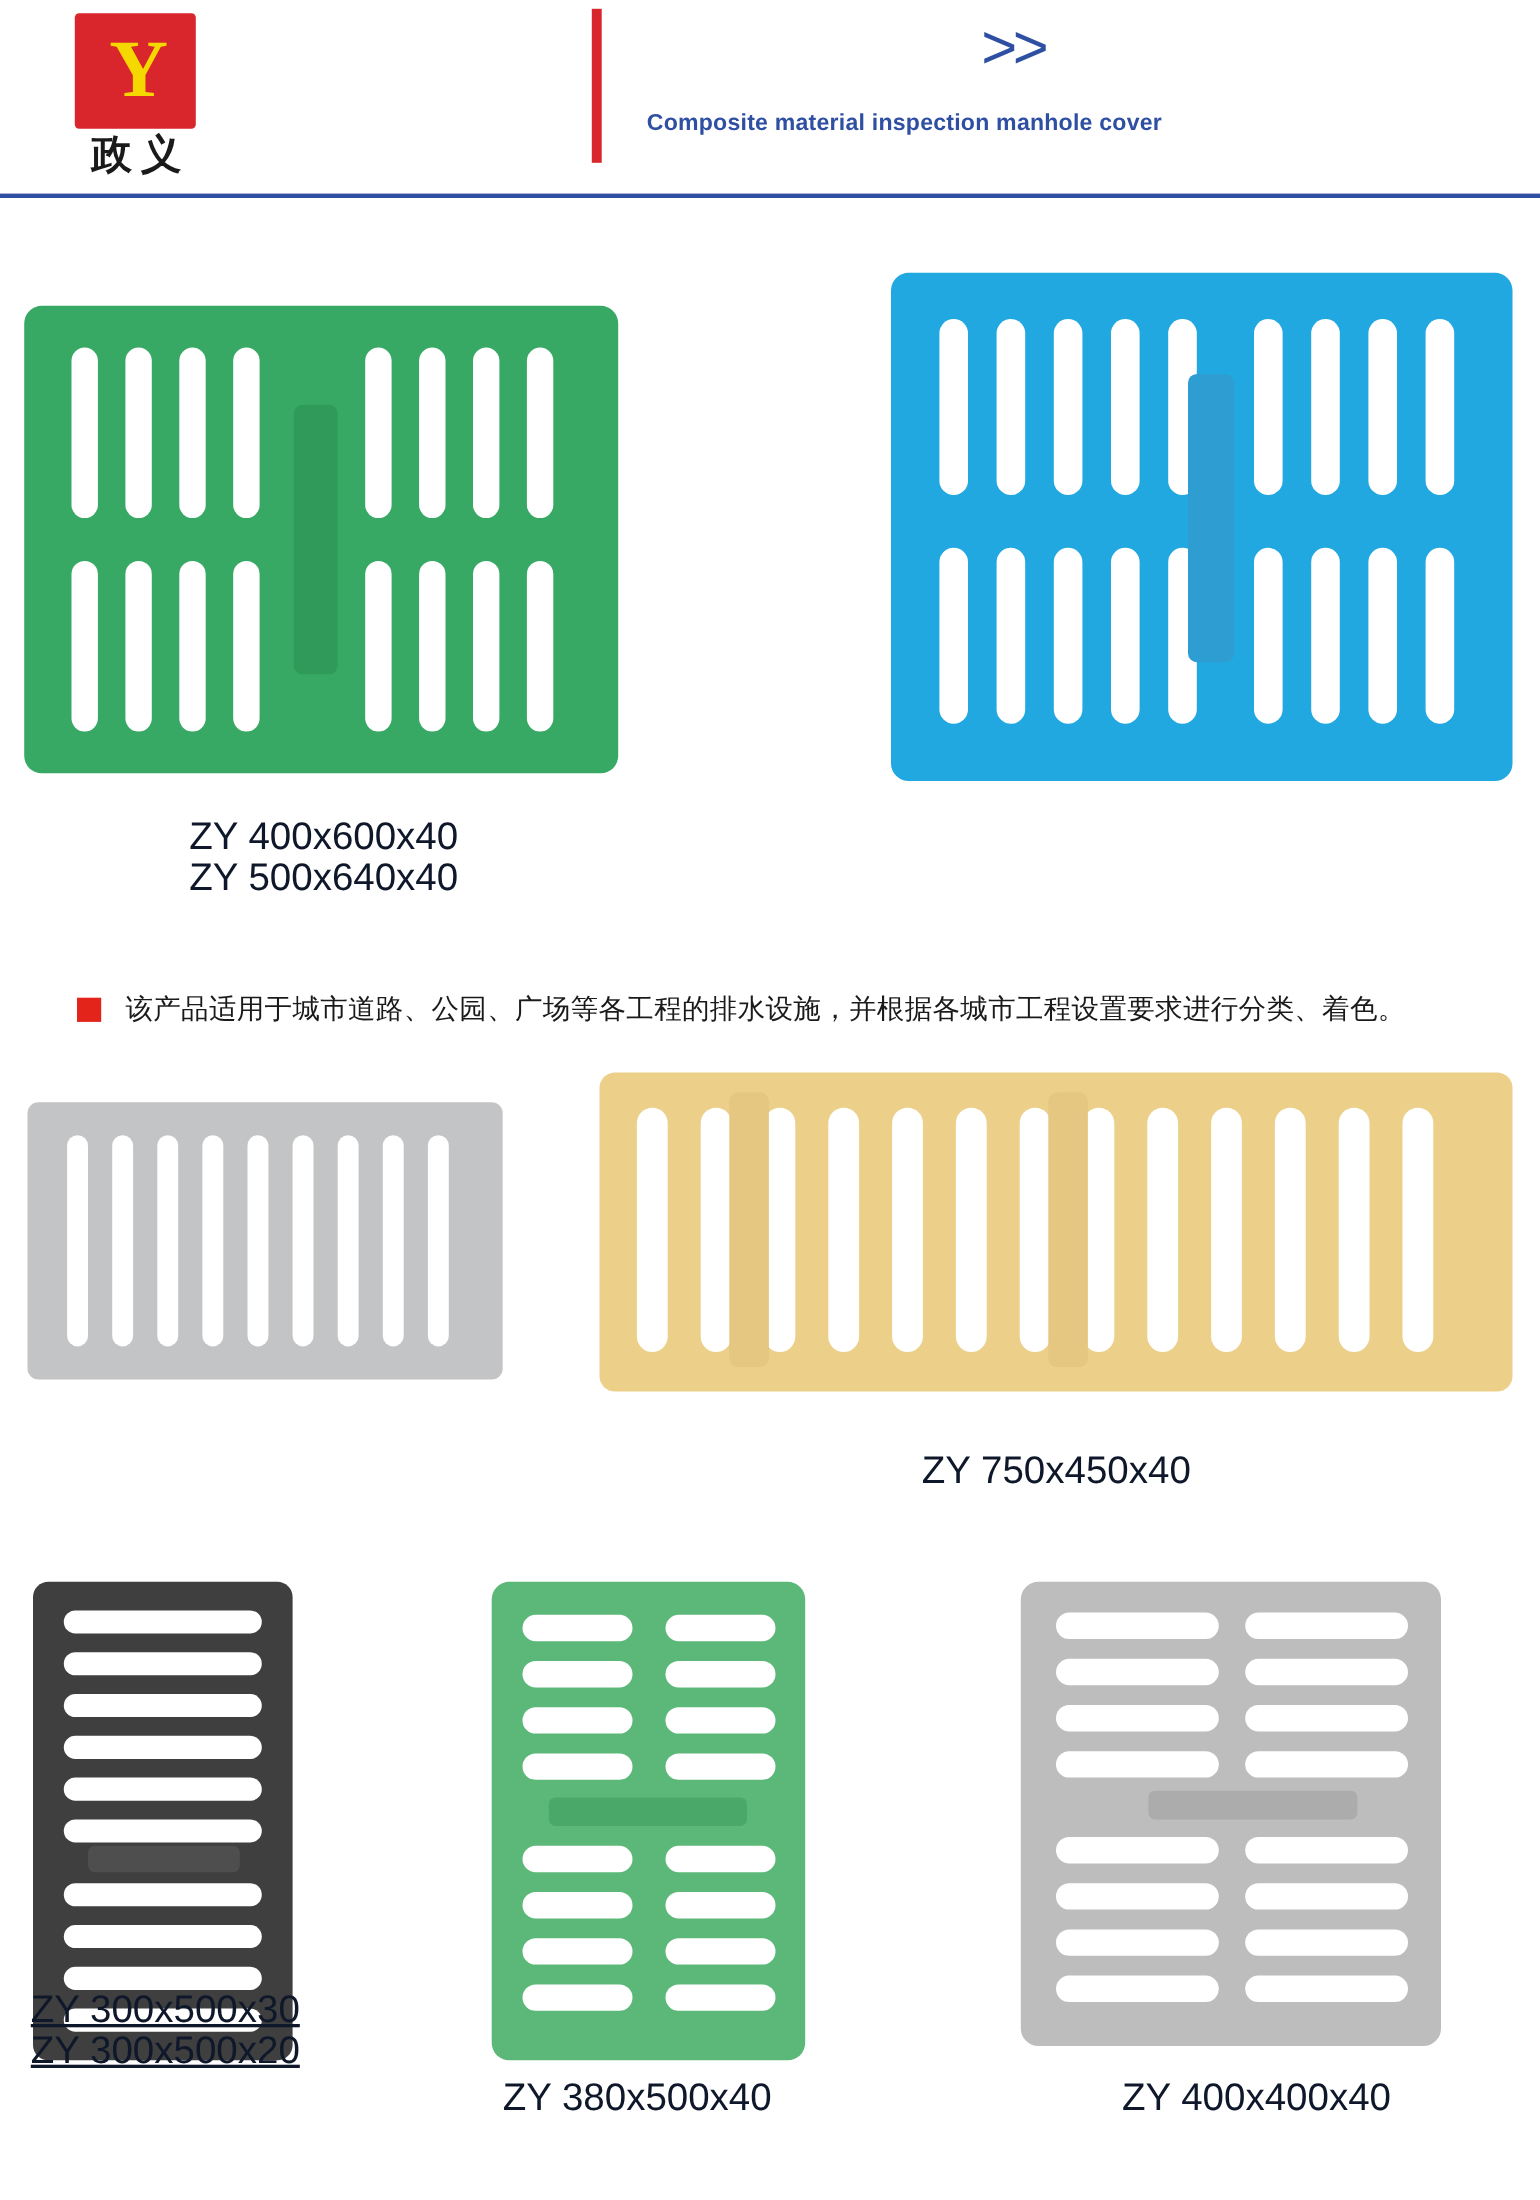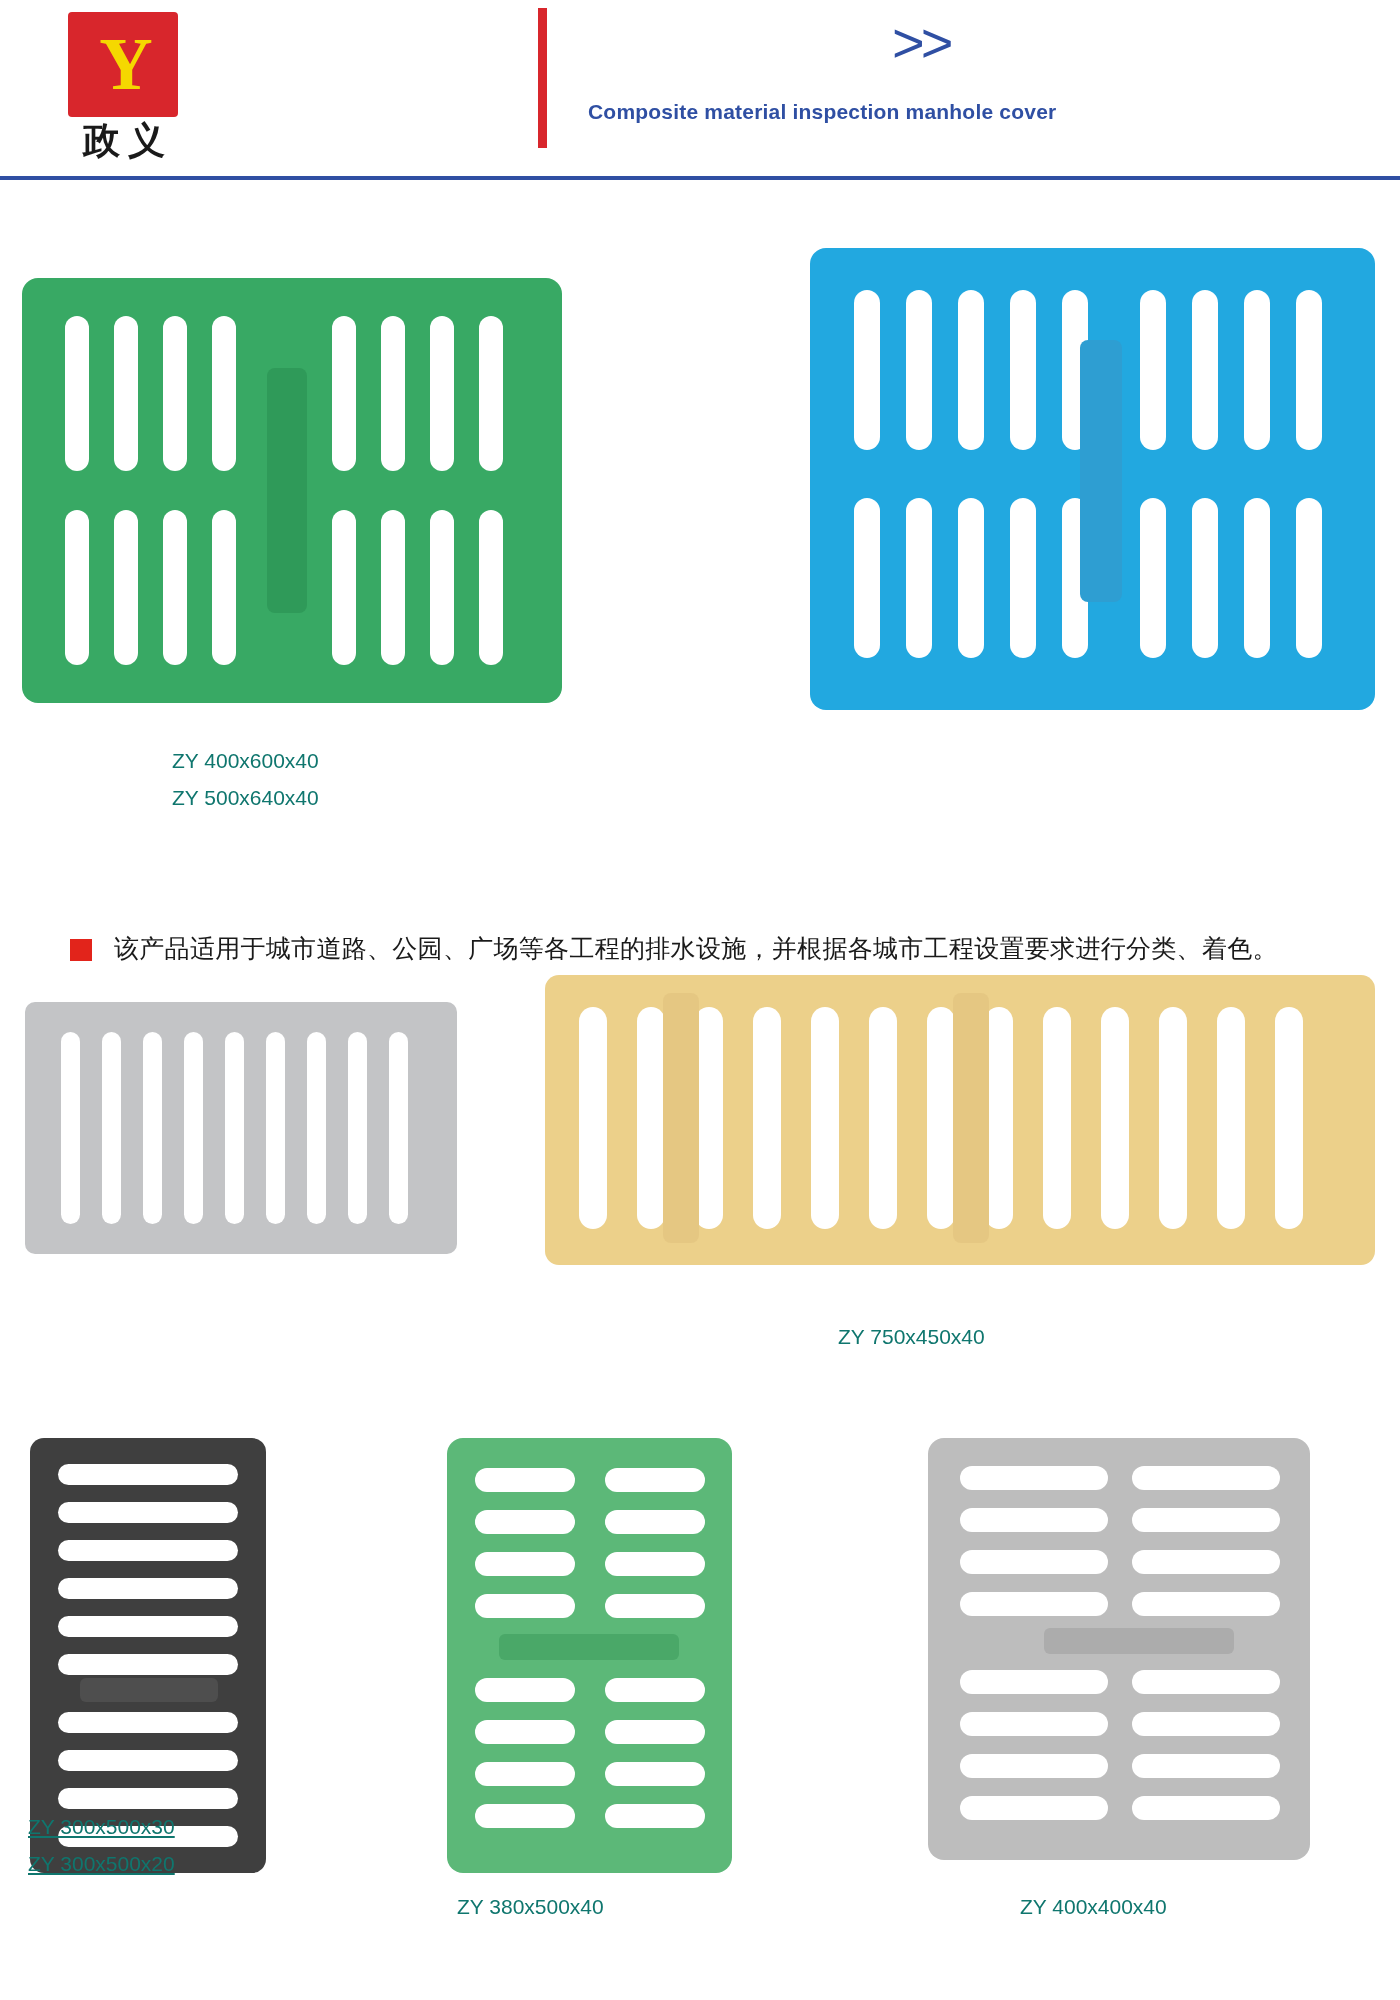--- a/index.html
+++ b/index.html
@@ -109,31 +109,31 @@
     background: #ffffff;
     border-radius: 999px;
   }
   .handle {
     position: absolute;
     border-radius: 8px;
   }
 
   .caption {
     position: absolute;
-    color: #0f766e;
+    color: #0f172a;
     font-family: "Liberation Sans", sans-serif;
-    font-size: 21px;
+    font-size: 35px;
     line-height: 37px;
     white-space: nowrap;
   }
 
   
   .note {
     position: absolute;
-    left: 30px; top: 932px;
+    left: 30px; top: 900px;
     width: 1340px;
     display: flex;
     align-items: flex-start;
     padding-left: 40px;
   }
   .note-bullet {
     width: 22px; height: 22px;
     background: #e2241b;
     margin-top: 7px;
     margin-right: 22px;

